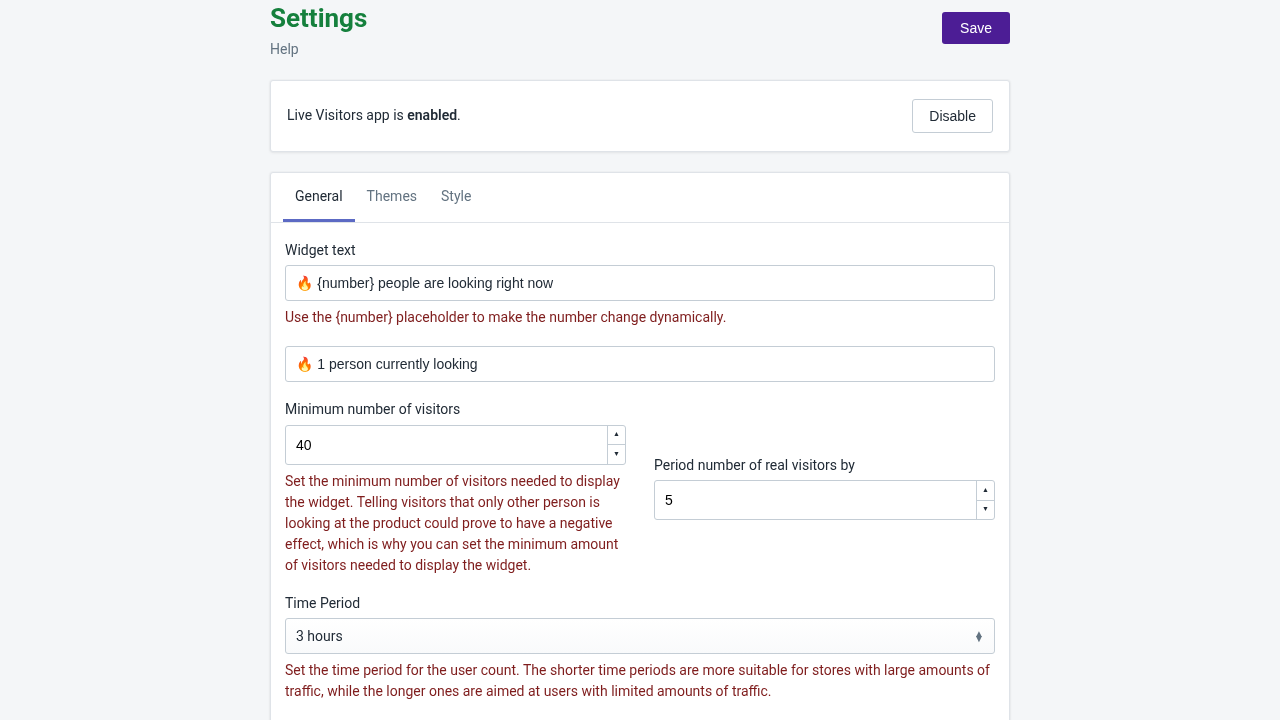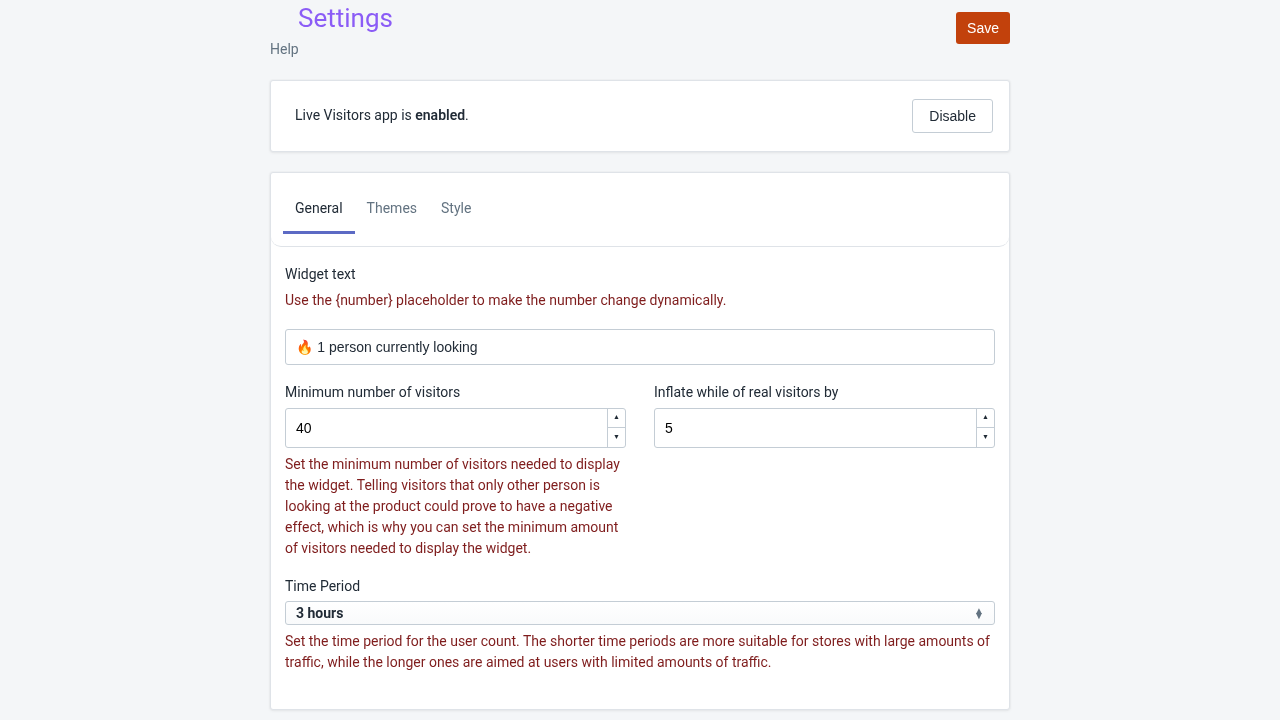--- a/index.html
+++ b/index.html
@@ -16,69 +16,67 @@
     padding: 0 270px 40px;
   }
   .header {
     display: flex;
     justify-content: space-between;
     align-items: flex-start;
     padding-top: 0;
   }
   .header-left h1 {
     font-size: 26px;
-    font-weight: 400;
-    color: #8b5cf6;
+    font-weight: 700;
+    color: #15803d;
     margin-bottom: 4px;
-    margin-left: 28px;
   }
   .header-left .help {
     font-size: 14px;
     color: #637381;
   }
   .save-btn {
-    background: #c2410c;
+    background: #4c1d95;
     color: #fff;
     border: none;
     border-radius: 3px;
-    padding: 8px 11px;
+    padding: 8px 18px;
     font-size: 14px;
     cursor: pointer;
     margin-top: 12px;
   }
   .card {
     background: #fff;
     border: 1px solid #dfe3e8;
     border-radius: 3px;
     margin-top: 20px;
     box-shadow: 0 0 0 1px rgba(63,63,68,0.02), 0 1px 3px rgba(63,63,68,0.08);
   }
   .status-card {
     padding: 18px 16px;
     display: flex;
     justify-content: space-between;
     align-items: center;
   }
-  .status-text { font-size: 14px; margin-left: 8px; }
+  .status-text { font-size: 14px; }
   .status-text .bold { font-weight: 600; }
   .disable-btn {
     background: #fff;
     border: 1px solid #c4cdd5;
     border-radius: 3px;
     padding: 8px 16px;
     font-size: 14px;
     cursor: pointer;
     color: #212b36;
     margin-left: 24px;
   }
   .tabs {
     display: flex;
     border-bottom: 1px solid #dfe3e8;
-    padding: 12px 12px;
-    border-radius: 10px;
+    padding: 0 12px;
   }
   .tab {
     padding: 14px 12px 12px;
     font-size: 14px;
     color: #637381;
     cursor: pointer;
     border-bottom: 3px solid transparent;
   }
   .tab.active {
     color: #212b36;
@@ -109,20 +107,21 @@
   }
   .help-text {
     font-size: 14px;
     color: #7f1d1d;
     margin-top: 6px;
     line-height: 1.5;
   }
   .row {
     display: flex;
     gap: 28px;
+    align-items: center;
   }
   .col { flex: 1; }
   .number-wrap {
     position: relative;
     height: 40px;
     display: flex;
     align-items: center;
   }
   .number-wrap input {
     border: none;
@@ -144,26 +143,25 @@
     display: flex;
     align-items: center;
     justify-content: center;
     cursor: pointer;
     font-size: 7px;
     color: #212b36;
   }
   .spin:first-child { border-bottom: 1px solid #c4cdd5; }
   .select-wrap {
     position: relative;
-    height: 24px;
+    height: 36px;
     display: flex;
     align-items: center;
     padding: 4px 10px;
     background: linear-gradient(#fff, #f9fafb);
-    font-weight: bold;
   }
   .select-icon {
     position: absolute;
     right: 10px;
     top: 50%;
     transform: translateY(-50%);
     font-size: 10px;
     color: #637381;
     display: flex;
     flex-direction: column;
@@ -193,20 +191,21 @@
     <div class="tabs">
       <div class="tab active">General</div>
       <div class="tab">Themes</div>
       <div class="tab">Style</div>
     </div>
 
     <div class="form-body">
 
       <div class="field">
         <label class="field-label">Widget text</label>
+        <input class="text-input" value="🔥 {number} people are looking right now" style="">
         <div class="help-text">Use the {number} placeholder to make the number change dynamically.</div>
       </div>
 
       <div class="field">
         <input class="text-input" value="🔥 1 person currently looking" style="">
       </div>
 
       <div class="row">
         <div class="col field">
           <label class="field-label">Minimum number of visitors</label>
@@ -214,21 +213,21 @@
             <input value="40" style="">
             <div class="spinners">
               <div class="spin">▲</div>
               <div class="spin">▼</div>
             </div>
           </div>
           <div class="help-text">Set the minimum number of visitors needed to display the widget. Telling visitors that only other person is looking at the product could prove to have a negative effect, which is why you can set the minimum amount of visitors needed to display the widget.</div>
         </div>
 
         <div class="col field">
-          <label class="field-label">Inflate while of real visitors by</label>
+          <label class="field-label">Period number of real visitors by</label>
           <div class="number-wrap">
             <input value="5" style="">
             <div class="spinners">
               <div class="spin">▲</div>
               <div class="spin">▼</div>
             </div>
           </div>
         </div>
       </div>
 

